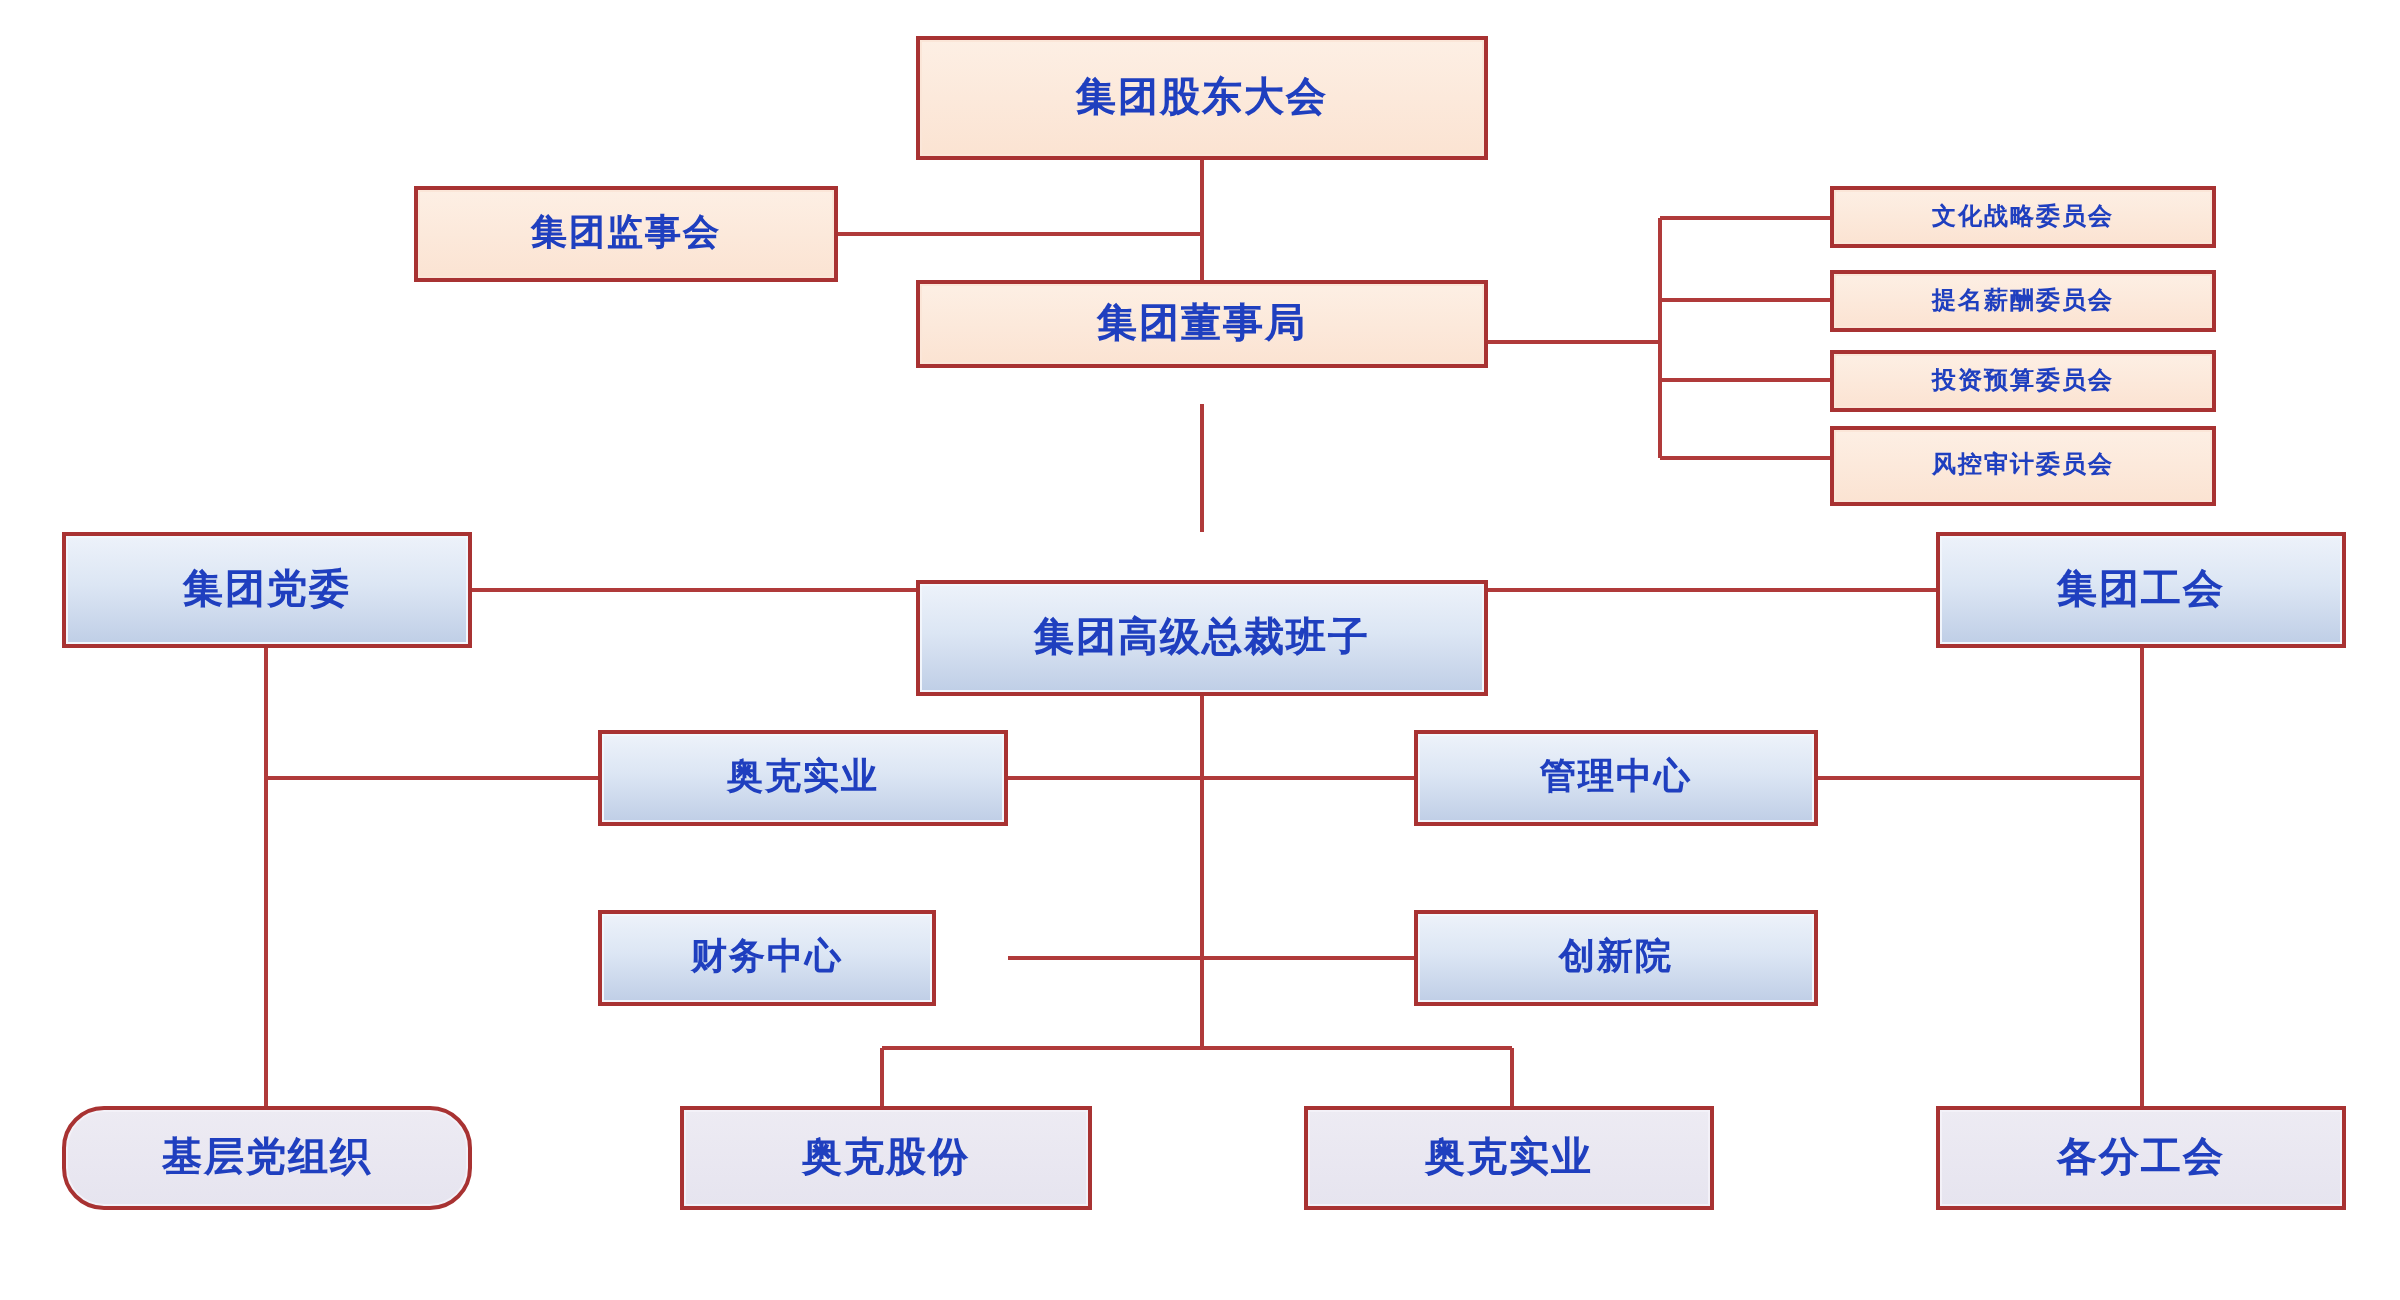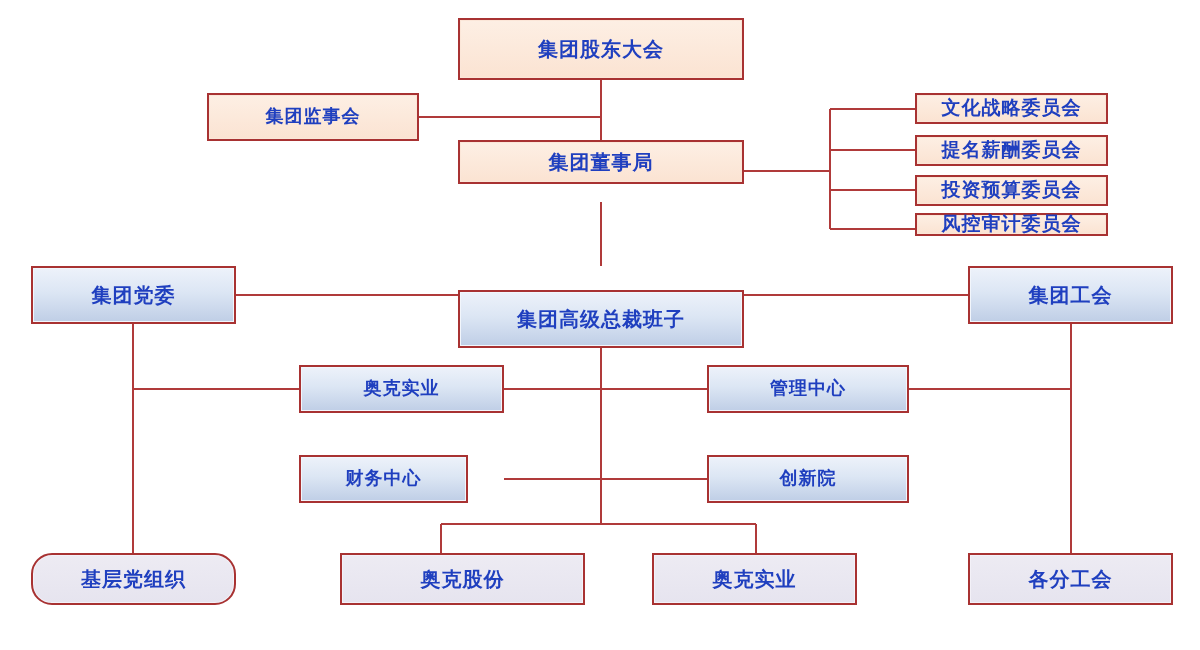--- a/index.html
+++ b/index.html
@@ -32,21 +32,21 @@
     box-shadow:inset 0 0 0 1px #F2F6FC;
   }
   
   .t-lav{
     background:linear-gradient(180deg,#EDEBF3 0%,#E6E4EF 100%);
     box-shadow:inset 0 0 0 1px #F3F1F8;
   }
 
   .fs-20{font-size:20px;}
   .fs-18{font-size:18px;}
-  .fs-16{font-size:19px;}
+  .fs-16{font-size:12px;}
 </style>
 </head>
 <body>
 
 <div id="chart">
 
   <svg class="links" viewBox="0 0 1200 650">
     <g stroke="#B03A3A" stroke-width="2.4" fill="none" shape-rendering="crispEdges">
 
       <line x1="601" y1="80" x2="601" y2="140"></line>
@@ -100,21 +100,21 @@
   </div>
 
   <div class="node t-peach fs-16" style="left:915px;top:135px;width:193px;height:31px;">
     <span>提名薪酬委员会</span>
   </div>
 
   <div class="node t-peach fs-16" style="left:915px;top:175px;width:193px;height:31px;">
     <span>投资预算委员会</span>
   </div>
 
-  <div class="node t-peach fs-16" style="left:915px;top:213px;width:193px;height:23px;justify-content:center;">
+  <div class="node t-peach fs-16" style="left:915px;top:213px;width:193px;height:40px;justify-content:center;">
     <span>风控审计委员会</span>
   </div>
 
   <div class="node t-blue fs-20" style="left:31px;top:266px;width:205px;height:58px;">
     <span>集团党委</span>
   </div>
 
   <div class="node t-blue fs-20" style="left:458px;top:266px;width:286px;height:58px;margin-top:24px;">
     <span>集团高级总裁班子</span>
   </div>
@@ -136,21 +136,21 @@
   </div>
 
   <div class="node t-blue fs-18" style="left:707px;top:455px;width:202px;height:48px;">
     <span>创新院</span>
   </div>
 
   <div class="node t-lav fs-20" style="left:31px;top:553px;width:205px;height:52px;border-radius:21px;">
     <span>基层党组织</span>
   </div>
 
-  <div class="node t-lav fs-20" style="left:340px;top:553px;width:245px;height:52px;">
+  <div class="node t-lav fs-20" style="left:340px;top:553px;width:206px;height:52px;">
     <span>奥克股份</span>
   </div>
 
   <div class="node t-lav fs-20" style="left:652px;top:553px;width:205px;height:52px;">
     <span>奥克实业</span>
   </div>
 
   <div class="node t-lav fs-20" style="left:968px;top:553px;width:205px;height:52px;">
     <span>各分工会</span>
   </div>

